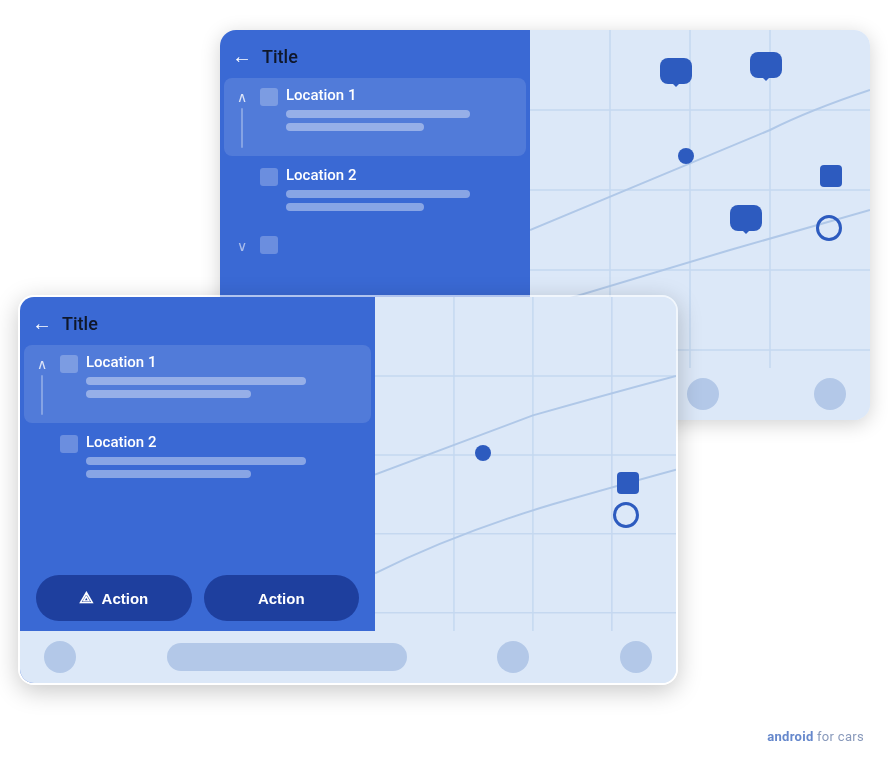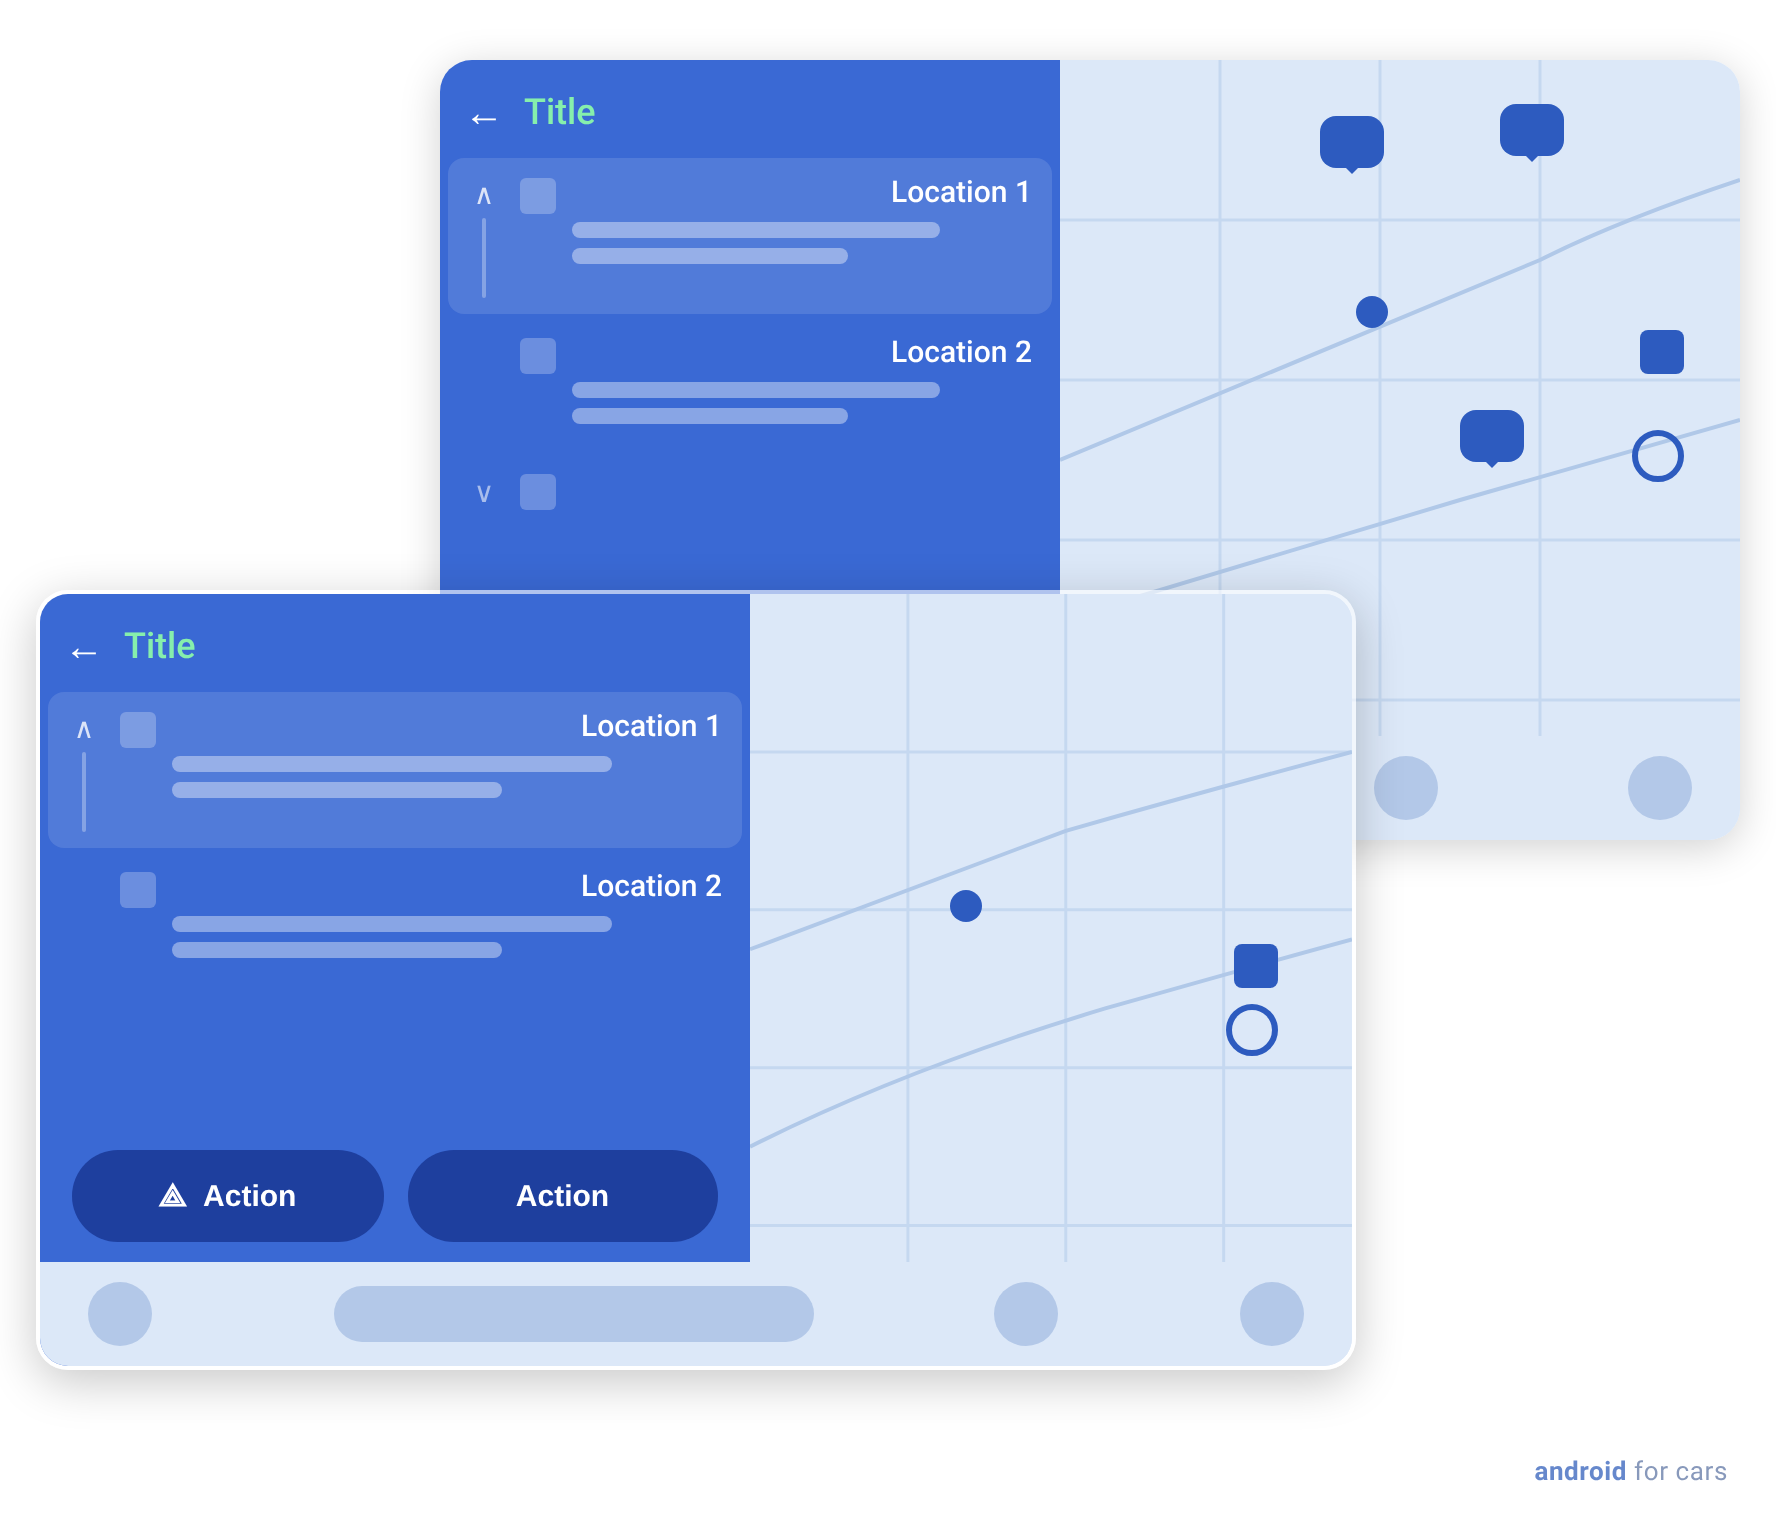--- a/index.html
+++ b/index.html
@@ -87,21 +87,21 @@
     }
 
     .back-arrow {
       color: #fff;
       font-size: 20px;
       font-weight: bold;
       cursor: pointer;
     }
 
     .panel-title {
-      color: #86efac;
+      color: #0f172a;
       font-size: 18px;
       font-weight: 500;
     }
 
     
     .panel-list {
       flex: 1;
       overflow: hidden;
       padding: 0 4px;
     }
@@ -130,21 +130,20 @@
 
     .item-content {
       flex: 1;
     }
 
     .item-title {
       color: #fff;
       font-size: 15px;
       font-weight: 500;
       margin-bottom: 6px;
-      text-align: right;
     }
 
     .item-bar {
       height: 8px;
       background: rgba(255,255,255,0.4);
       border-radius: 4px;
       margin-bottom: 5px;
     }
 
     .item-bar.long { width: 80%; }

